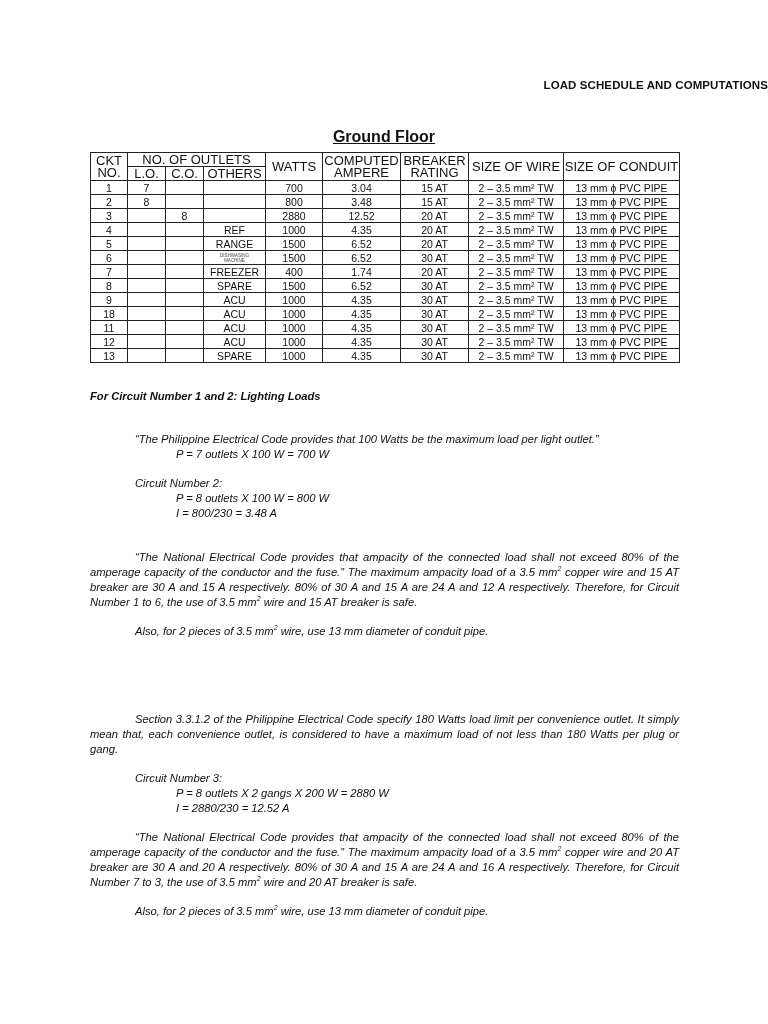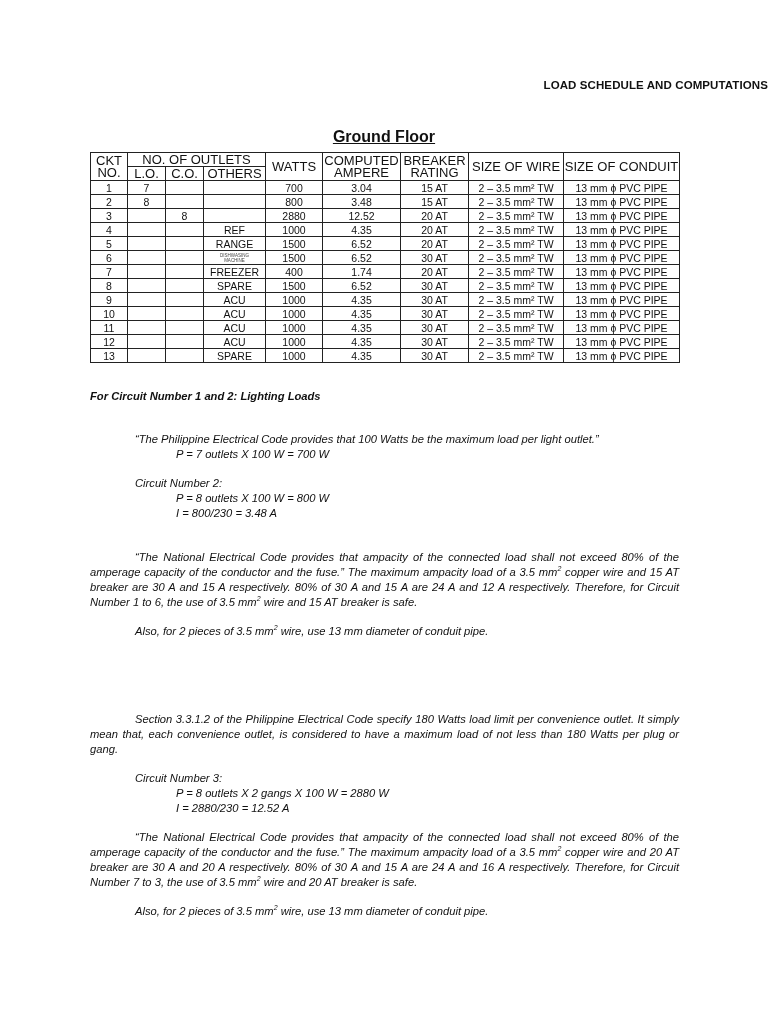--- a/index.html
+++ b/index.html
@@ -169,21 +169,21 @@
         <td></td>
         <td></td>
         <td>ACU</td>
         <td>1000</td>
         <td>4.35</td>
         <td>30 AT</td>
         <td>2 – 3.5 mm² TW</td>
         <td>13 mm ɸ PVC PIPE</td>
       </tr>
       <tr>
-        <td>10</td>
+        <td>18</td>
         <td></td>
         <td></td>
         <td>ACU</td>
         <td>1000</td>
         <td>4.35</td>
         <td>30 AT</td>
         <td>2 – 3.5 mm² TW</td>
         <td>13 mm ɸ PVC PIPE</td>
       </tr>
       <tr>
@@ -229,19 +229,19 @@
     <p class="ind1" style="margin-top:14px;">Circuit Number 2:</p>
     <p class="ind2">P = 8 outlets X 100 W = 800 W</p>
     <p class="ind2">I = 800/230 = 3.48 A</p>
     <p class="just" style="margin-top:29px; text-indent:45px;"><span>“The National Electrical Code provides that ampacity of the connected load shall not exceed 80% of the amperage capacity of the conductor and the fuse.” The maximum ampacity load of a 3.5 mm</span><sup>2</sup><span> copper wire and 15 AT breaker are 30 A and 15 A respectively. 80% of 30 A and 15 A are 24 A and 12 A respectively. Therefore, for Circuit Number 1 to 6, the use of 3.5 mm</span><sup>2</sup><span> wire and 15 AT breaker is safe.</span></p>
     <p class="ind1" style="margin-top:14px;"><span>Also, for 2 pieces of 3.5 mm</span><sup>2</sup><span> wire, use 13 mm diameter of conduit pipe.</span></p>
   </div>
 
   <div class="block" style="top:698px;">
     <p class="just" style="margin-top:14px; text-indent:45px;">Section 3.3.1.2 of the Philippine Electrical Code specify 180 Watts load limit per convenience outlet. It simply mean that, each convenience outlet, is considered to have a maximum load of not less than 180 Watts per plug or gang.</p>
     <p class="ind1" style="margin-top:14px;">Circuit Number 3:</p>
-    <p class="ind2">P = 8 outlets X 2 gangs X 100 W = 2880 W</p>
+    <p class="ind2">P = 8 outlets X 2 gangs X 200 W = 2880 W</p>
     <p class="ind2">I = 2880/230 = 12.52 A</p>
     <p class="just" style="margin-top:14px; text-indent:45px;"><span>“The National Electrical Code provides that ampacity of the connected load shall not exceed 80% of the amperage capacity of the conductor and the fuse.” The maximum ampacity load of a 3.5 mm</span><sup>2</sup><span> copper wire and 20 AT breaker are 30 A and 20 A respectively. 80% of 30 A and 15 A are 24 A and 16 A respectively. Therefore, for Circuit Number 7 to 3, the use of 3.5 mm</span><sup>2</sup><span> wire and 20 AT breaker is safe.</span></p>
     <p class="ind1" style="margin-top:14px;"><span>Also, for 2 pieces of 3.5 mm</span><sup>2</sup><span> wire, use 13 mm diameter of conduit pipe.</span></p>
   </div>
 
 </div>
 
 </body></html>

